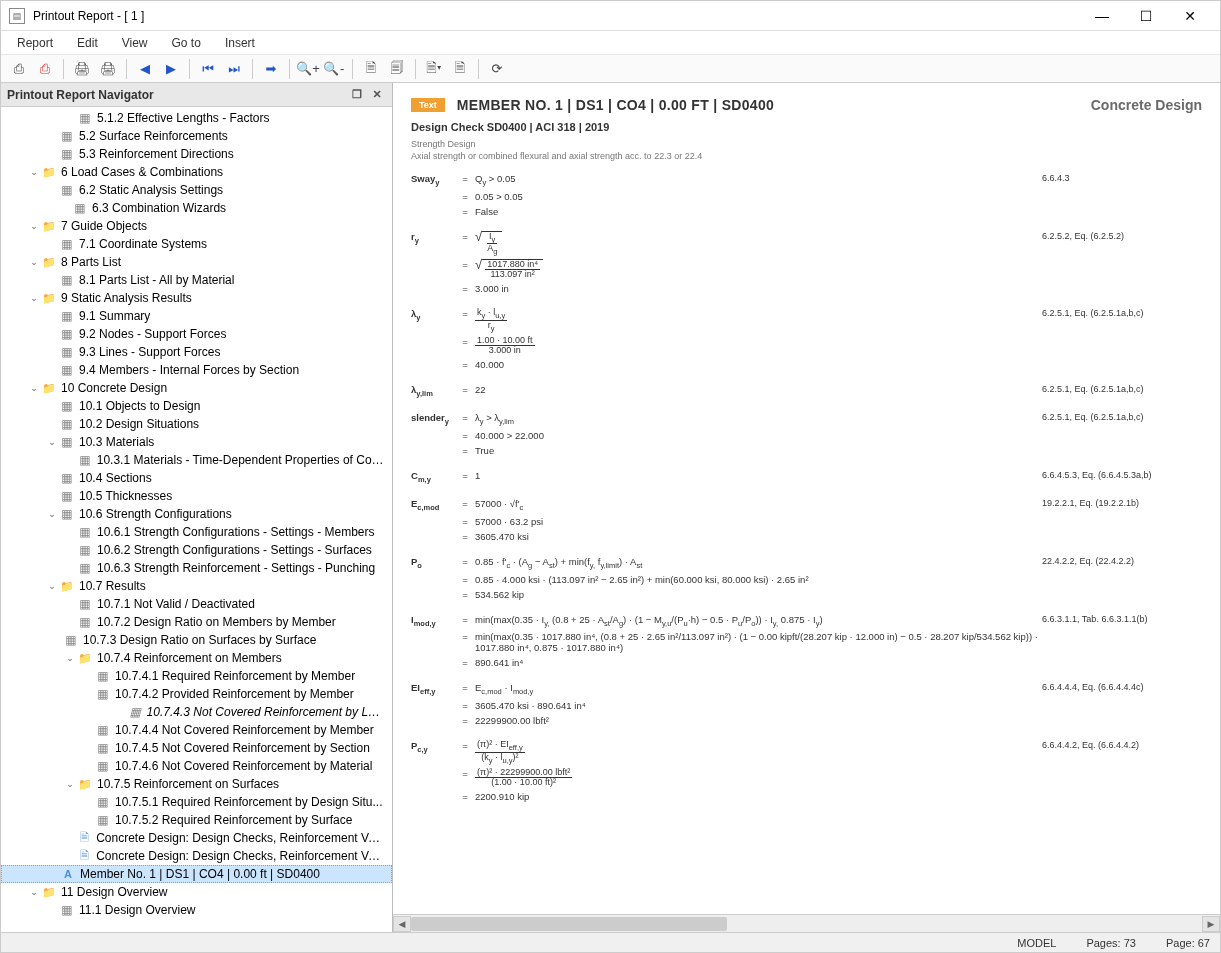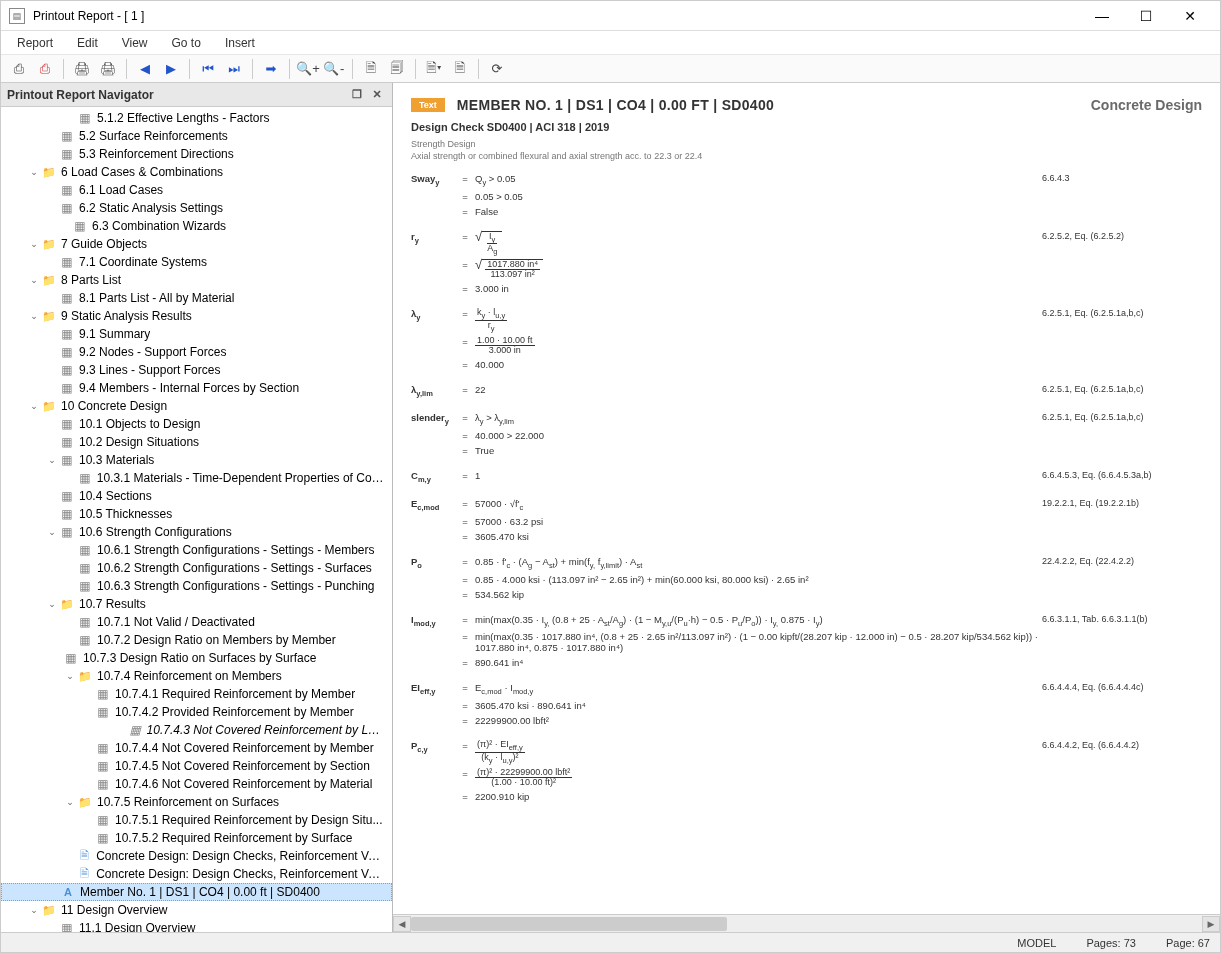--- a/index.html
+++ b/index.html
@@ -130,25 +130,20 @@
           <span class="lbl">5.3 Reinforcement Directions</span>
         </div>
         <div class="trow" style="padding-left: 26px;">
           <span class="caret">⌄</span>
           <span class="ticon2 folder"></span>
           <span class="lbl">6 Load Cases &amp; Combinations</span>
         </div>
         <div class="trow" style="padding-left: 44px;">
           <span class="nocaret"></span>
           <span class="ticon2 grid"></span>
-          <span class="lbl">6.1 Load Cases</span>
-        </div>
-        <div class="trow" style="padding-left: 44px;">
-          <span class="nocaret"></span>
-          <span class="ticon2 grid"></span>
           <span class="lbl">6.2 Static Analysis Settings</span>
         </div>
         <div class="trow" style="padding-left: 57px;">
           <span class="nocaret"></span>
           <span class="ticon2 grid"></span>
           <span class="lbl">6.3 Combination Wizards</span>
         </div>
         <div class="trow" style="padding-left: 26px;">
           <span class="caret">⌄</span>
           <span class="ticon2 folder"></span>
@@ -240,21 +235,21 @@
           <span class="lbl">10.6.1 Strength Configurations - Settings - Members</span>
         </div>
         <div class="trow" style="padding-left: 62px;">
           <span class="nocaret"></span>
           <span class="ticon2 grid"></span>
           <span class="lbl">10.6.2 Strength Configurations - Settings - Surfaces</span>
         </div>
         <div class="trow" style="padding-left: 62px;">
           <span class="nocaret"></span>
           <span class="ticon2 grid"></span>
-          <span class="lbl">10.6.3 Strength Configurations - Settings - Punching</span>
+          <span class="lbl">10.6.3 Strength Reinforcement - Settings - Punching</span>
         </div>
         <div class="trow" style="padding-left: 44px;">
           <span class="caret">⌄</span>
           <span class="ticon2 folder"></span>
           <span class="lbl">10.7 Results</span>
         </div>
         <div class="trow" style="padding-left: 62px;">
           <span class="nocaret"></span>
           <span class="ticon2 grid"></span>
           <span class="lbl">10.7.1 Not Valid / Deactivated</span>

